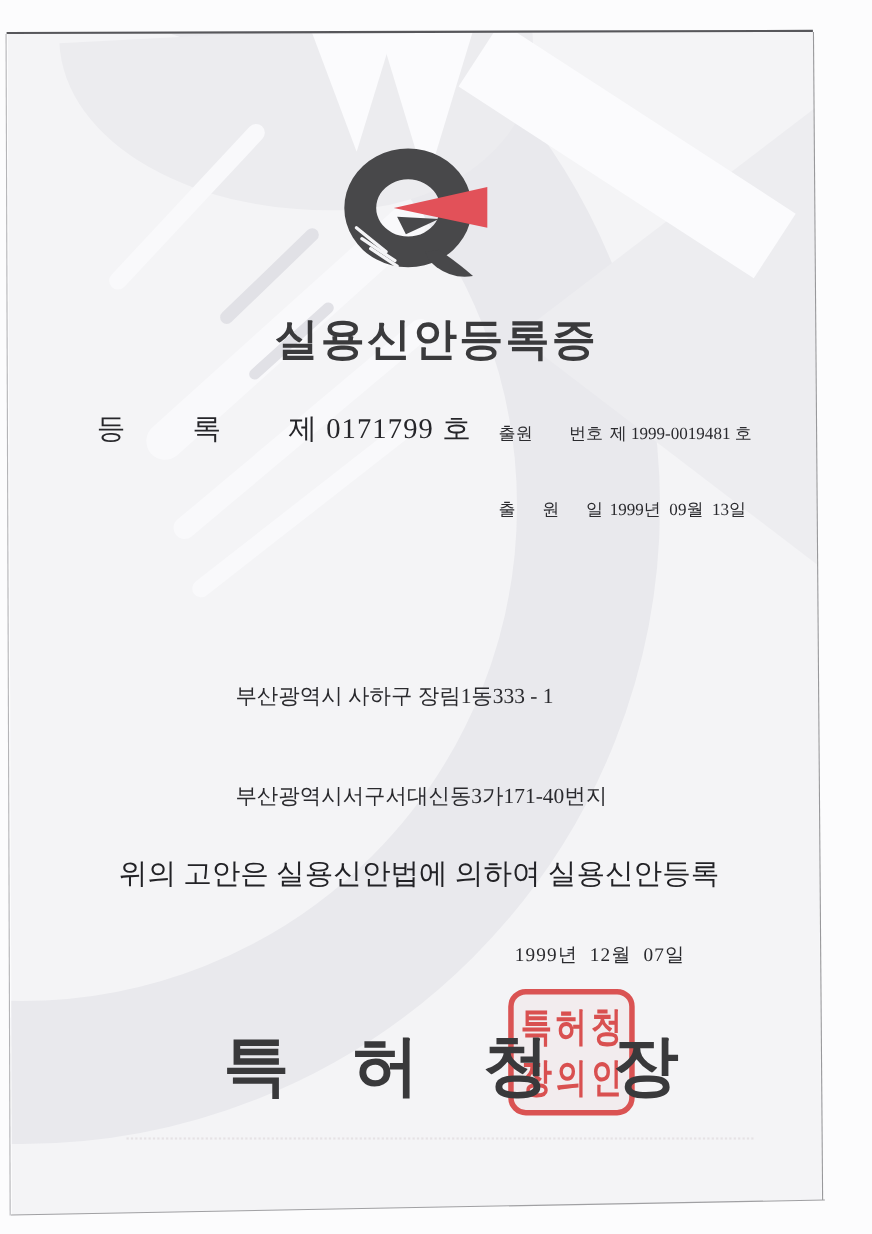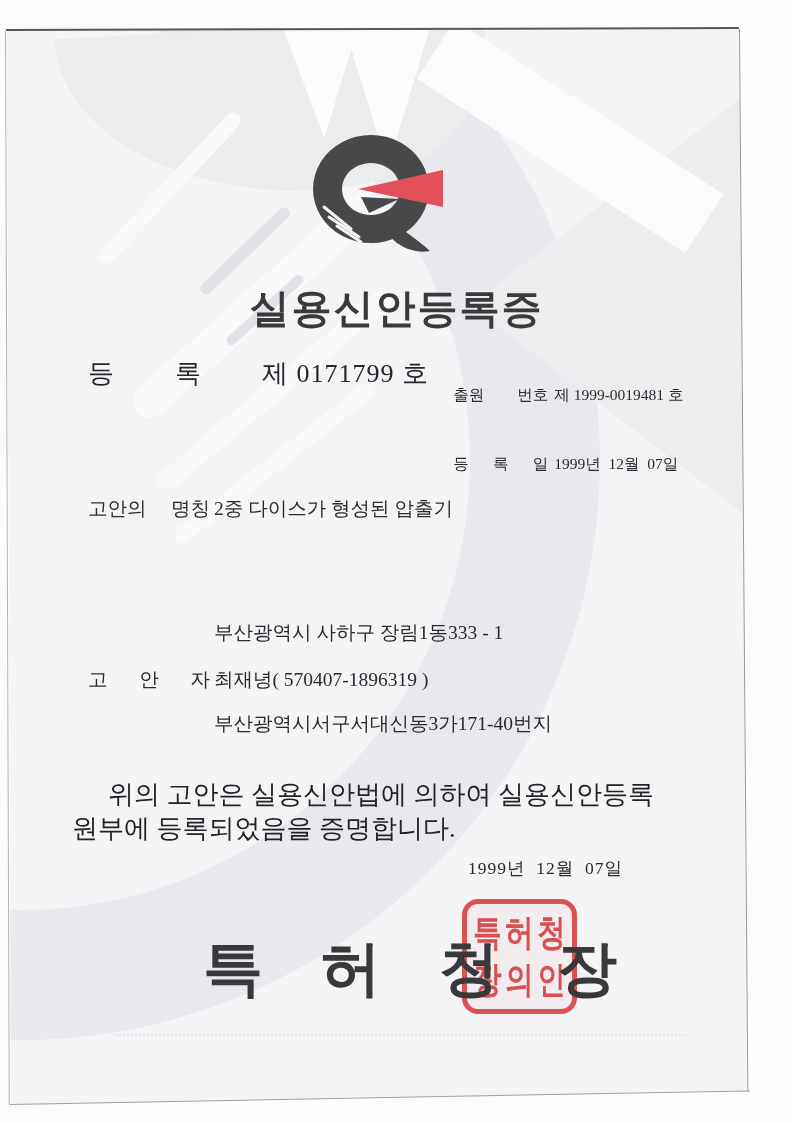--- a/index.html
+++ b/index.html
@@ -49,21 +49,21 @@
   .edge-left{left:5px;top:31px;height:1074px;border-left:1px solid #b4b4b7;transform:rotate(-0.2deg);transform-origin:left top;}
   .perforation{position:absolute;left:115px;top:1034px;width:570px;border-top:2px dotted #ded9dc;opacity:.65;z-index:2;}
   
   .content{position:absolute;inset:0;z-index:3;padding-left:44px;}
   .logo{position:absolute;left:303px;top:131px;width:145px;height:122px;}
   .doc-title{
     position:absolute;left:0;right:0;top:281px;text-align:center;
     font-family:"Liberation Sans","DejaVu Sans",sans-serif;
     font-weight:900;font-size:40px;letter-spacing:2px;color:#3a3a3c;
   }
-  .pre{white-space:pre;}
+  .pre{white-space:pre;margin-top:16px;}
   .reg-line{position:absolute;left:88px;top:356px;font-size:26px;letter-spacing:1px;color:#26262a;}
   .app-info{position:absolute;left:430px;top:360px;font-size:15.5px;line-height:23px;color:#2a2a2e;}
   .app-row{white-space:pre;}
   .ilabel{display:inline-block;width:95px;text-align:justify;text-align-last:justify;white-space:normal;}
   .ival{margin-left:6px;white-space:pre;}
   .frow{position:absolute;left:88px;font-size:19.5px;color:#2a2a2e;}
   .flabel{display:inline-block;width:122px;text-align:justify;text-align-last:justify;vertical-align:top;}
   .fval{margin-left:4px;white-space:pre;}
   .faddr{position:absolute;left:214px;font-size:19.5px;color:#2a2a2e;white-space:pre;}
   .statement{position:absolute;left:72px;top:778px;width:650px;font-size:26px;line-height:34px;color:#222226;}
@@ -129,38 +129,31 @@
 
   <div class="doc-title">실용신안등록증</div>
 
   <div class="reg-line pre">등        록        제 0171799 호</div>
 
   <div class="app-info">
     <div class="app-row">
       <span class="ilabel">출원 번호</span><span class="ival">제 1999-0019481 호</span>
     </div>
     <div class="app-row">
-      <span class="ilabel">등 록 일</span><span class="ival">1999년  12월  07일</span>
+      <span class="ilabel">출 원 일</span><span class="ival">1999년  09월  13일</span>
     </div>
   </div>
 
-  <div class="frow" style="top:495px;">
-    <span class="flabel">고안의 명칭</span><span class="fval">2중 다이스가 형성된 압출기</span>
-  </div>
 
   <div class="faddr" style="top:619px;">부산광역시 사하구 장림1동333 - 1</div>
 
-  <div class="frow" style="top:666px;">
-    <span class="flabel">고 안 자</span><span class="fval">최재녕( 570407-1896319 )</span>
-  </div>
   <div class="faddr" style="top:710px;">부산광역시서구서대신동3가171-40번지</div>
 
   <div class="statement">
     <div class="l1">위의 고안은 실용신안법에 의하여 실용신안등록</div>
-    <div class="l2">원부에 등록되었음을 증명합니다.</div>
   </div>
 
   <div class="issue-date">1999년  12월  07일</div>
 
   <div class="seal">
     <span class="seal-glyph">특</span>
     <span class="seal-glyph">허</span>
     <span class="seal-glyph">청</span>
     <span class="seal-glyph">장</span>
     <span class="seal-glyph">의</span>

